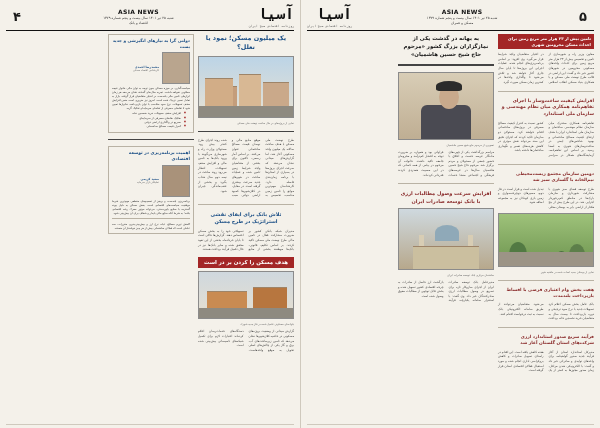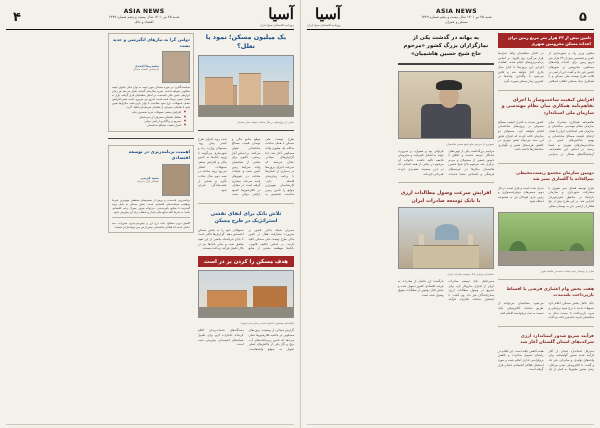--- a/index.html
+++ b/index.html
@@ -13,21 +13,21 @@
   .spread{display:flex;width:600px;height:428px;}
   .page{width:300px;height:428px;box-sizing:border-box;background:#f4f1ea;position:relative;}
   .page.left{border-left:1px solid #cfc9bd;}
   .page-inner{padding:5px 6px 6px 6px;box-sizing:border-box;height:100%;}
 
   
   .masthead{display:flex;align-items:center;justify-content:space-between;border-bottom:1.5px solid #111;padding-bottom:2px;margin-bottom:3px;}
   .mast-num{font-size:13px;font-weight:bold;width:22px;text-align:center;}
   .mast-mid{flex:1;text-align:center;font-size:3.4px;line-height:1.35;color:#333;}
   .mast-mid .brand{font-size:6px;font-weight:bold;color:#111;letter-spacing:.3px;}
-  .mast-logo{font-size:15px;font-weight:bold;color:#111;font-family:Liberation Sans, sans-serif;}
+  .mast-logo{font-size:15px;font-weight:bold;color:#111;font-family:Liberation Mono, monospace;}
   .mast-logo .sub{display:block;font-size:3px;font-weight:normal;color:#555;text-align:center;}
 
   
   .rule{height:1px;background:#b9b2a4;margin:3px 0;}
   .rule.dark{background:#444;height:1.2px;}
   .body-txt{font-size:3px;line-height:1.55;color:#3a3a3a;text-align:justify;}
   .body-txt.sm{font-size:2.7px;line-height:1.5;}
   .cols2{column-count:2;column-gap:5px;}
   .cols3{column-count:3;column-gap:5px;}
   .photo{background:#9aa7ad;border:0.5px solid #8b8b8b;overflow:hidden;position:relative;}

